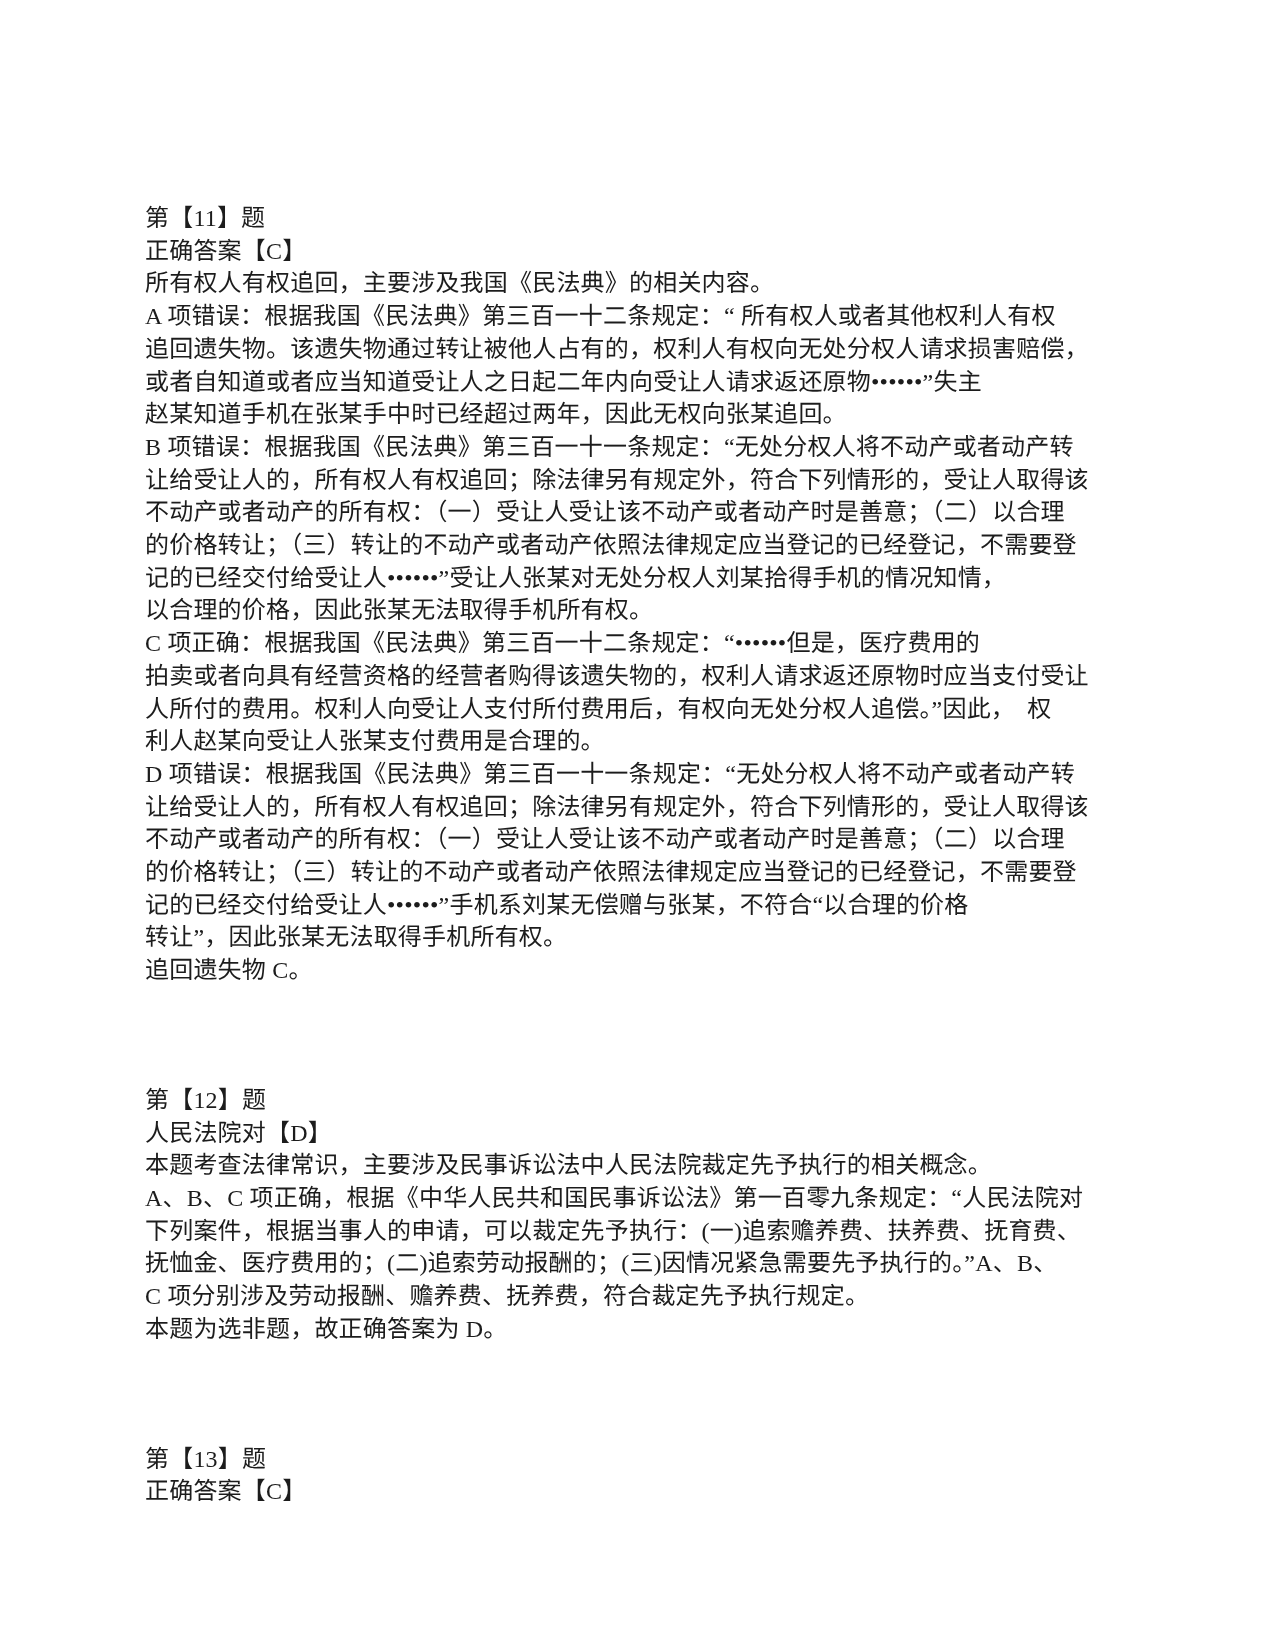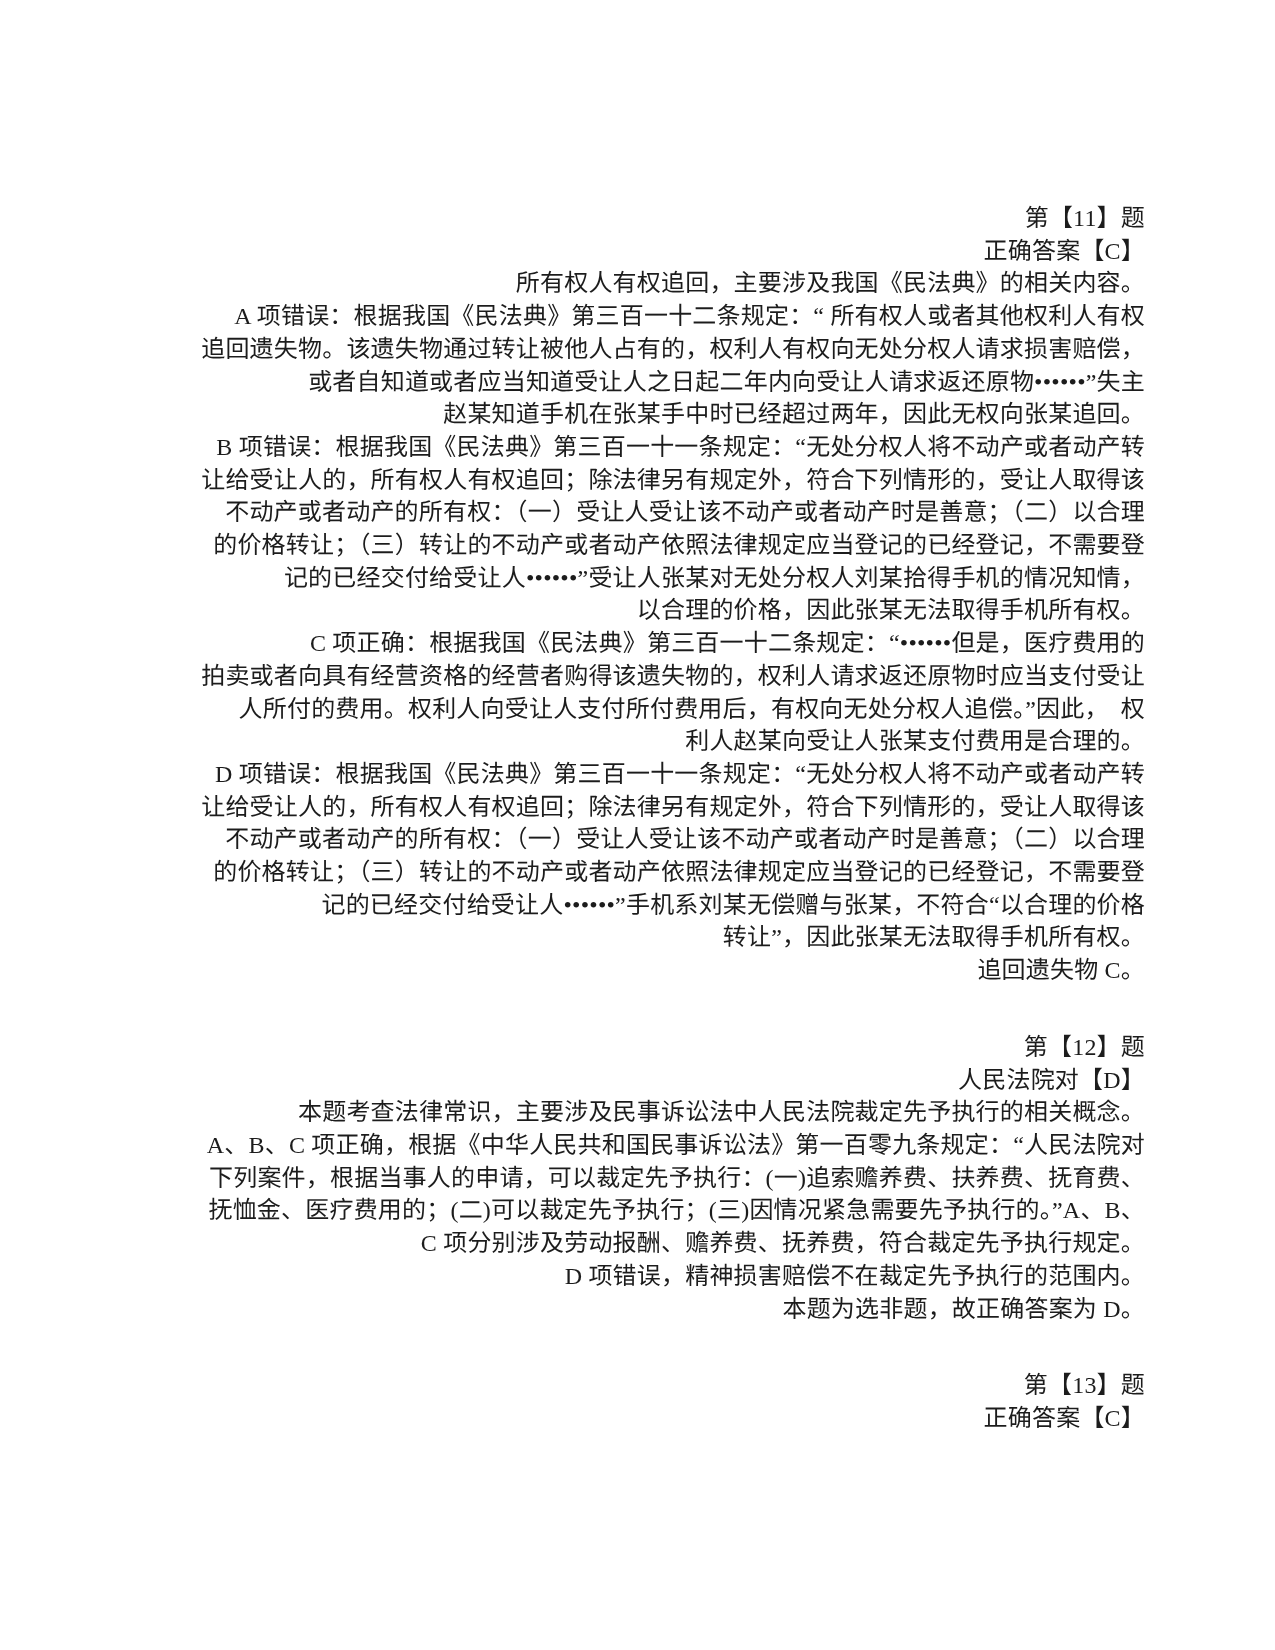--- a/index.html
+++ b/index.html
@@ -18,34 +18,34 @@
   .page {
     position: absolute;
     top: 202px;
     left: 145px;
     width: 1000px;
   }
   .question-block {
     margin: 0;
   }
   .question-block + .question-block {
-    margin-top: 44px;
+    margin-top: 97px;
   }
   .line {
     font-size: 24px;
     line-height: 32.7px;
     letter-spacing: 0.2px;
     white-space: nowrap;
     font-weight: 400;
   }
 </style>
 </head>
 <body>
 
-<div class="page" style="color: rgb(28, 28, 28); text-align: right;">
+<div class="page" style="color: rgb(28, 28, 28);">
     <div class="question-block">
       <div class="line">第【11】题</div>
       <div class="line">正确答案【C】</div>
       <div class="line">所有权人有权追回，主要涉及我国《民法典》的相关内容。</div>
       <div class="line">A 项错误：根据我国《民法典》第三百一十二条规定：“ 所有权人或者其他权利人有权</div>
       <div class="line">追回遗失物。该遗失物通过转让被他人占有的，权利人有权向无处分权人请求损害赔偿，</div>
       <div class="line">或者自知道或者应当知道受让人之日起二年内向受让人请求返还原物••••••”失主</div>
       <div class="line">赵某知道手机在张某手中时已经超过两年，因此无权向张某追回。</div>
       <div class="line">B 项错误：根据我国《民法典》第三百一十一条规定：“无处分权人将不动产或者动产转</div>
       <div class="line">让给受让人的，所有权人有权追回；除法律另有规定外，符合下列情形的，受让人取得该</div>
@@ -64,22 +64,21 @@
       <div class="line">记的已经交付给受让人••••••”手机系刘某无偿赠与张某，不符合“以合理的价格</div>
       <div class="line">转让”，因此张某无法取得手机所有权。</div>
       <div class="line">追回遗失物 C。</div>
     </div>
     <div class="question-block">
       <div class="line">第【12】题</div>
       <div class="line">人民法院对【D】</div>
       <div class="line">本题考查法律常识，主要涉及民事诉讼法中人民法院裁定先予执行的相关概念。</div>
       <div class="line">A、B、C 项正确，根据《中华人民共和国民事诉讼法》第一百零九条规定：“人民法院对</div>
       <div class="line">下列案件，根据当事人的申请，可以裁定先予执行：(一)追索赡养费、扶养费、抚育费、</div>
-      <div class="line">抚恤金、医疗费用的；(二)可以裁定先予执行；(三)因情况紧急需要先予执行的。”A、B、</div>
+      <div class="line">抚恤金、医疗费用的；(二)追索劳动报酬的；(三)因情况紧急需要先予执行的。”A、B、</div>
       <div class="line">C 项分别涉及劳动报酬、赡养费、抚养费，符合裁定先予执行规定。</div>
-      <div class="line">D 项错误，精神损害赔偿不在裁定先予执行的范围内。</div>
       <div class="line">本题为选非题，故正确答案为 D。</div>
     </div>
     <div class="question-block">
       <div class="line">第【13】题</div>
       <div class="line">正确答案【C】</div>
     </div>
   </div>
 
 </body></html>

